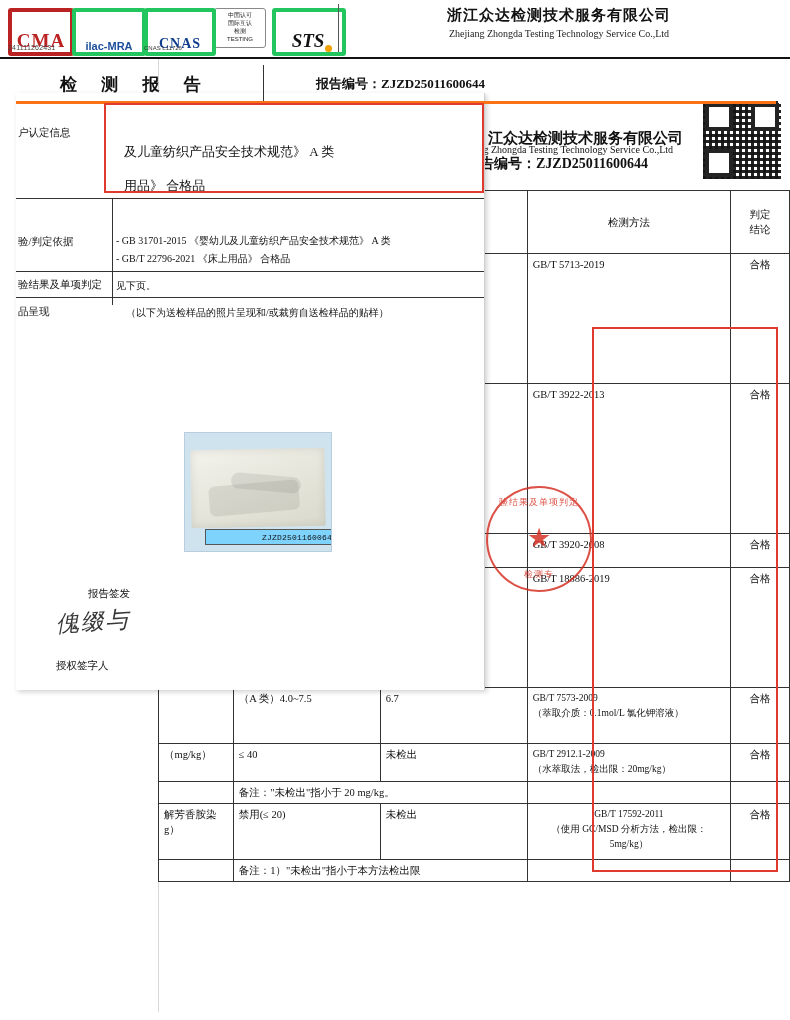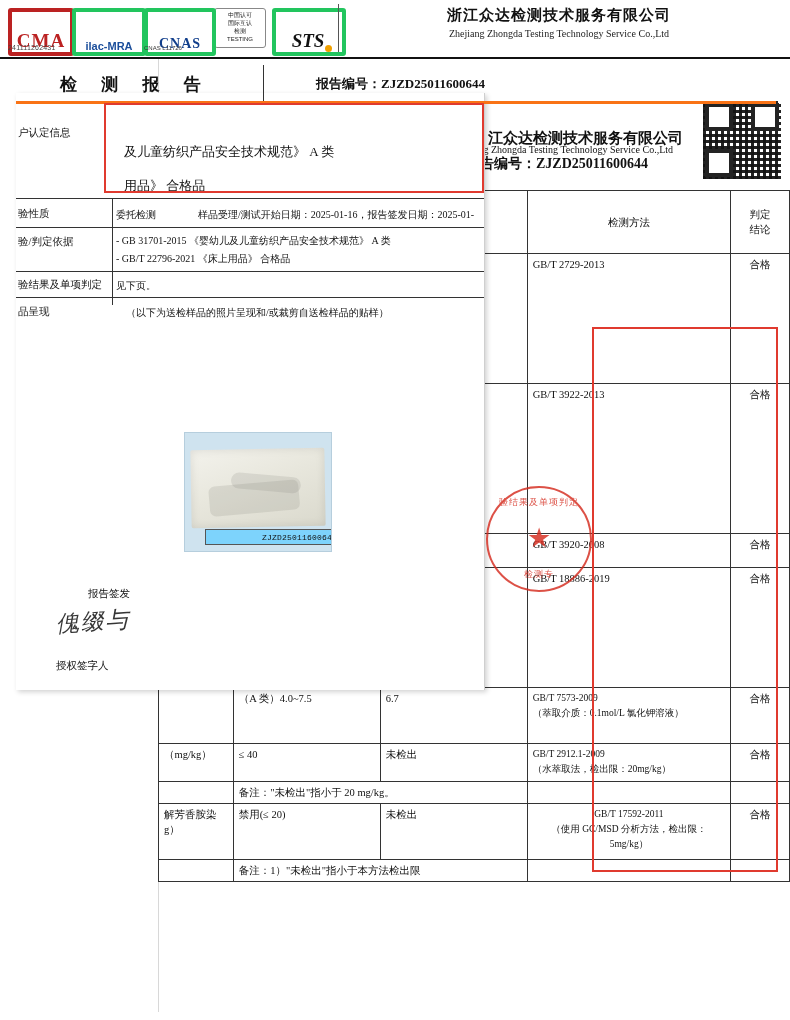--- a/index.html
+++ b/index.html
@@ -355,21 +355,21 @@
         <div>判定</div>
         <div>结论</div>
       </th>
     </tr>
   </thead>
   <tbody>
     <tr style="height:130px;">
       <td></td>
       <td></td>
       <td></td>
-      <td>GB/T 2729-2013</td>
+      <td>GB/T 5713-2019</td>
       <td class="ctr">合格</td>
     </tr>
     <tr style="height:150px;">
       <td></td>
       <td>（碱性）</td>
       <td class="ctr" style="white-space:pre-line;">4-5
 4-5
 4-5
 4-5
 4-5
@@ -450,25 +450,20 @@
 
 <div id="front-page">
 
 
   <div class="frow" style="top:26px;height:80px;">
     <span class="flabel" style="top:7px;">户认定信息</span>
     <span class="fval" style="left:108px;top:24px;font-size:13px;">及儿童纺织产品安全技术规范》   A 类</span>
     <span class="fval" style="left:108px;top:58px;font-size:13px;">用品》   合格品</span>
   </div>
 
-  <div class="frow" style="top:106px;height:29px;">
-    <span class="flabel" style="top:8px;">验性质</span>
-    <span class="fval" style="left:100px;top:9px;">委托检测</span>
-    <span class="fval" style="left:182px;top:9px;">样品受理/测试开始日期：2025-01-16，报告签发日期：2025-01-</span>
-  </div>
 
   <div class="frow" style="top:135px;height:44px;">
     <span class="flabel" style="top:7px;">验/判定依据</span>
     <span class="fval" style="left:100px;top:6px;">-  GB 31701-2015 《婴幼儿及儿童纺织产品安全技术规范》  A 类</span>
     <span class="fval" style="left:100px;top:24px;">-  GB/T 22796-2021 《床上用品》  合格品</span>
   </div>
 
   <div class="frow" style="top:205px;height:392px;border-bottom:none;">
     <span class="flabel" style="top:7px;">品呈现</span>
     <span class="fval" style="left:110px;top:8px;">（以下为送检样品的照片呈现和/或裁剪自送检样品的贴样）</span>

